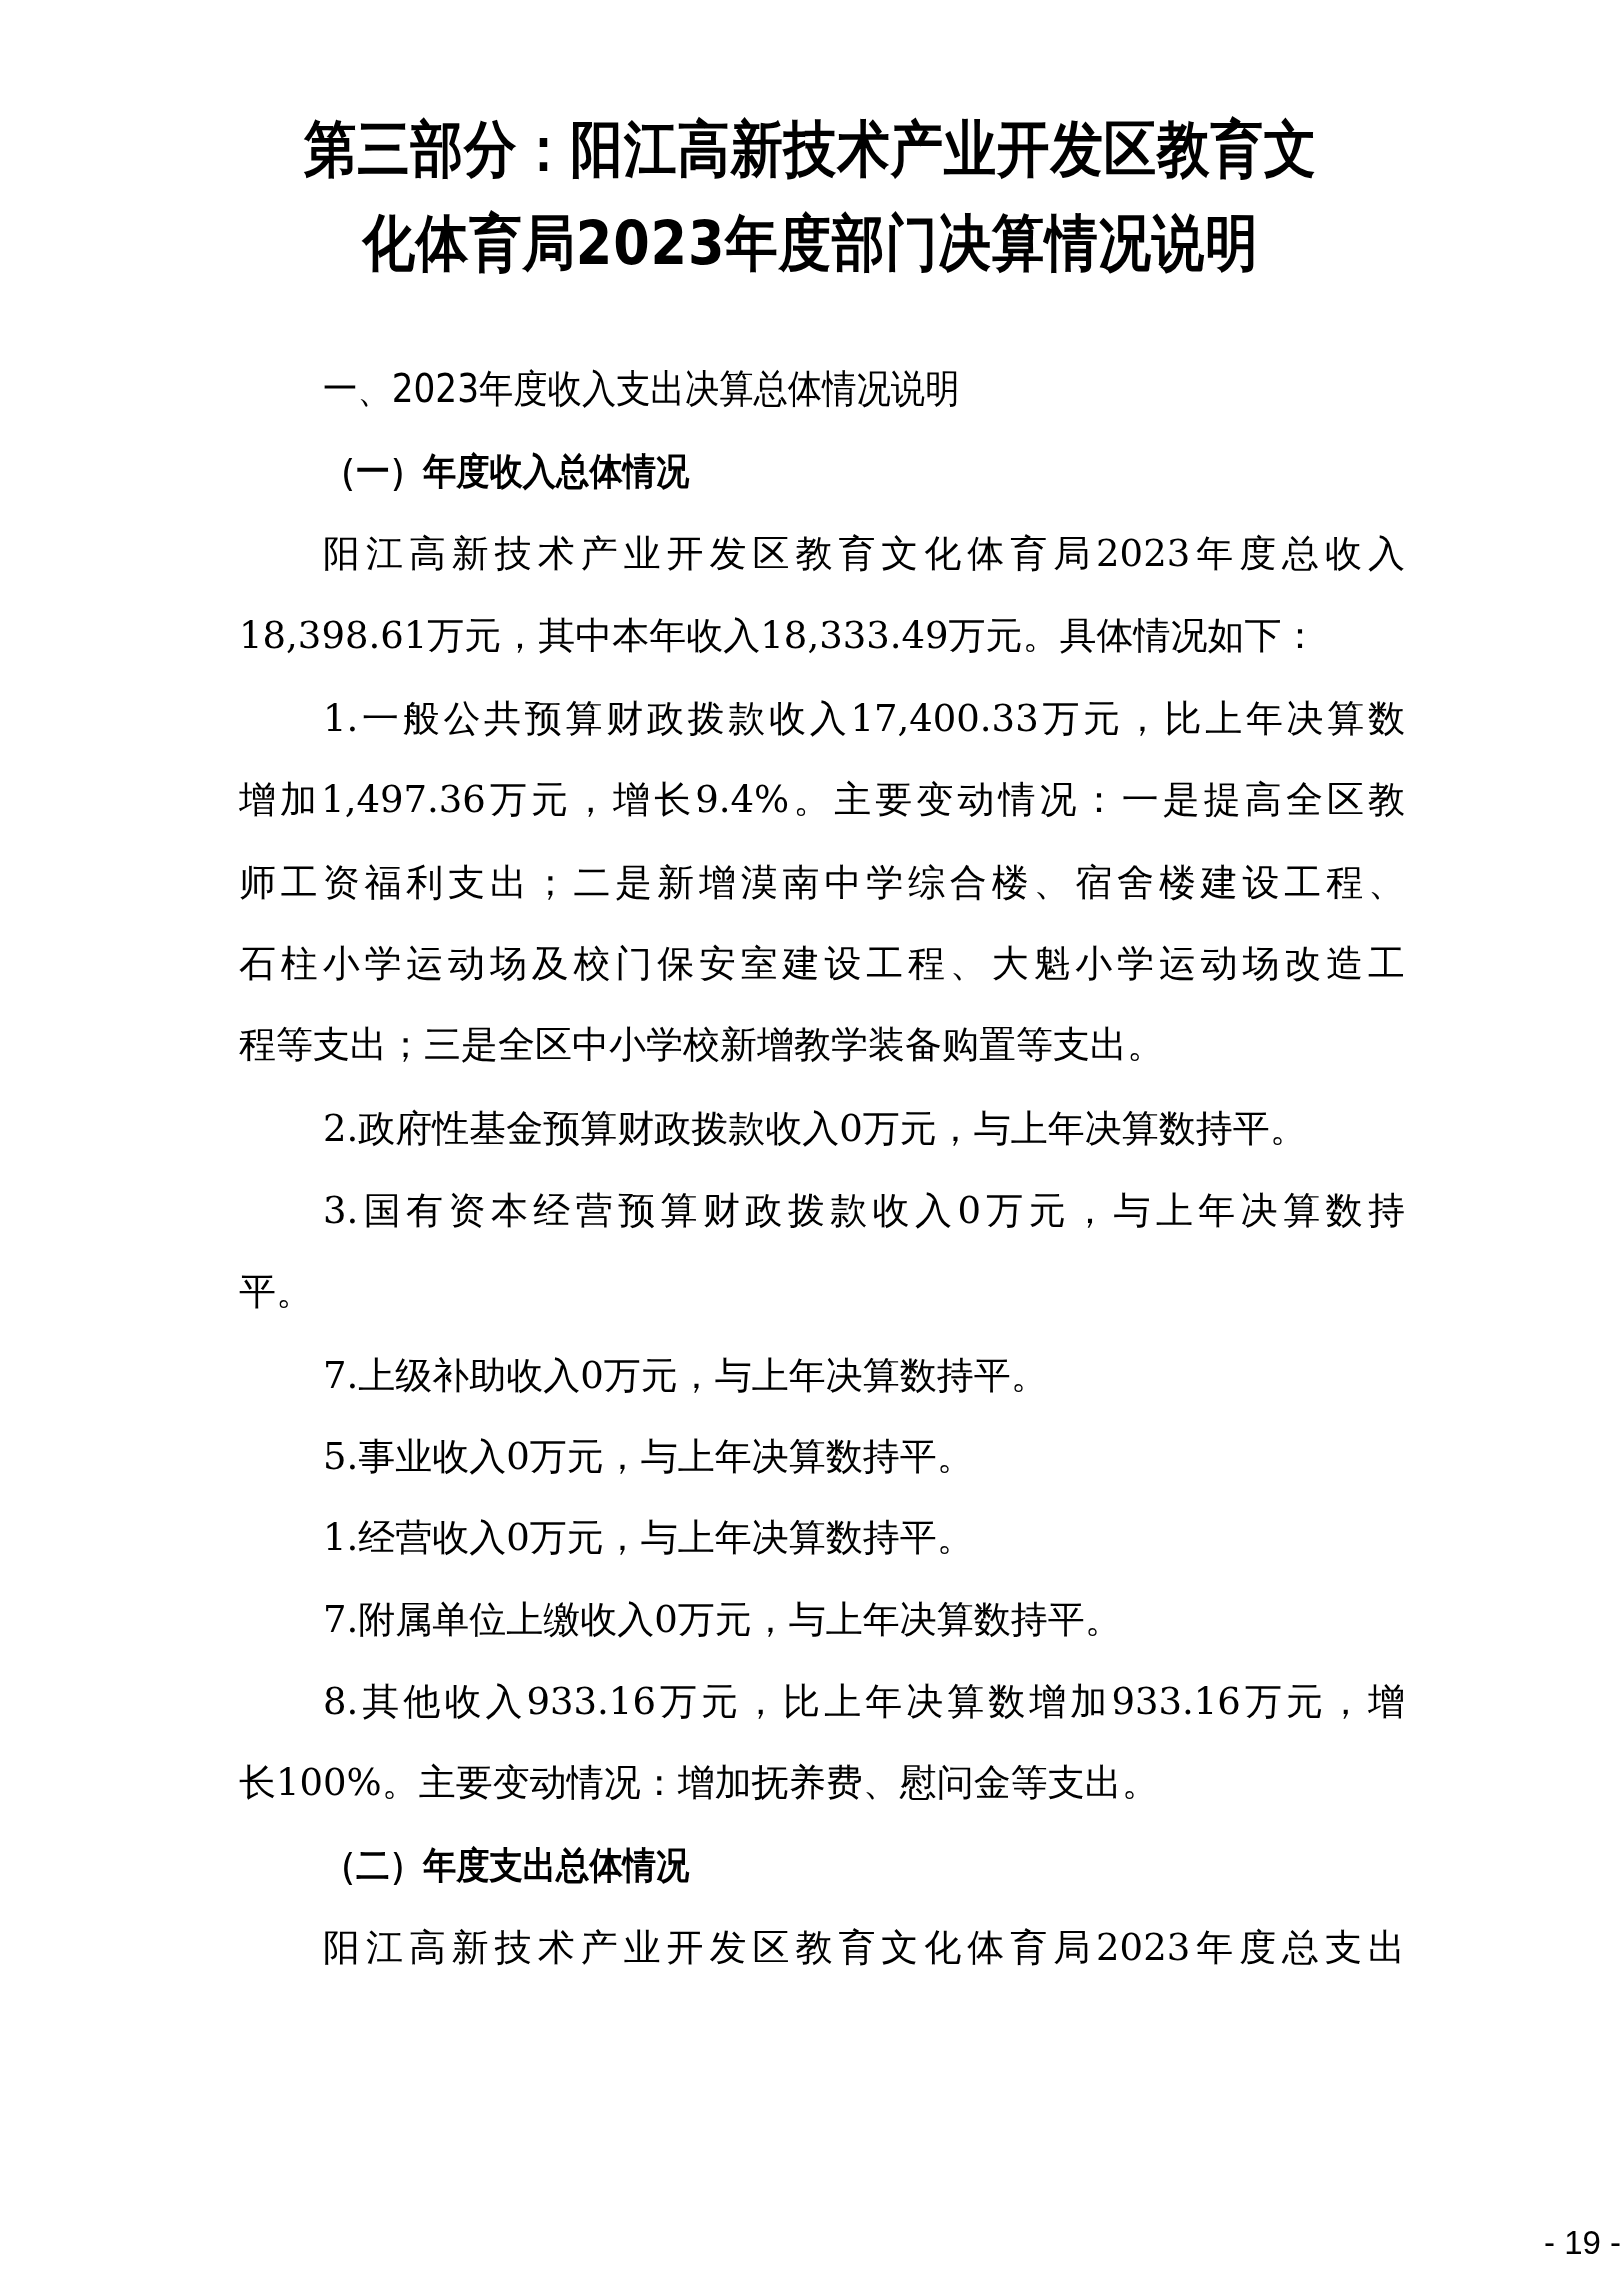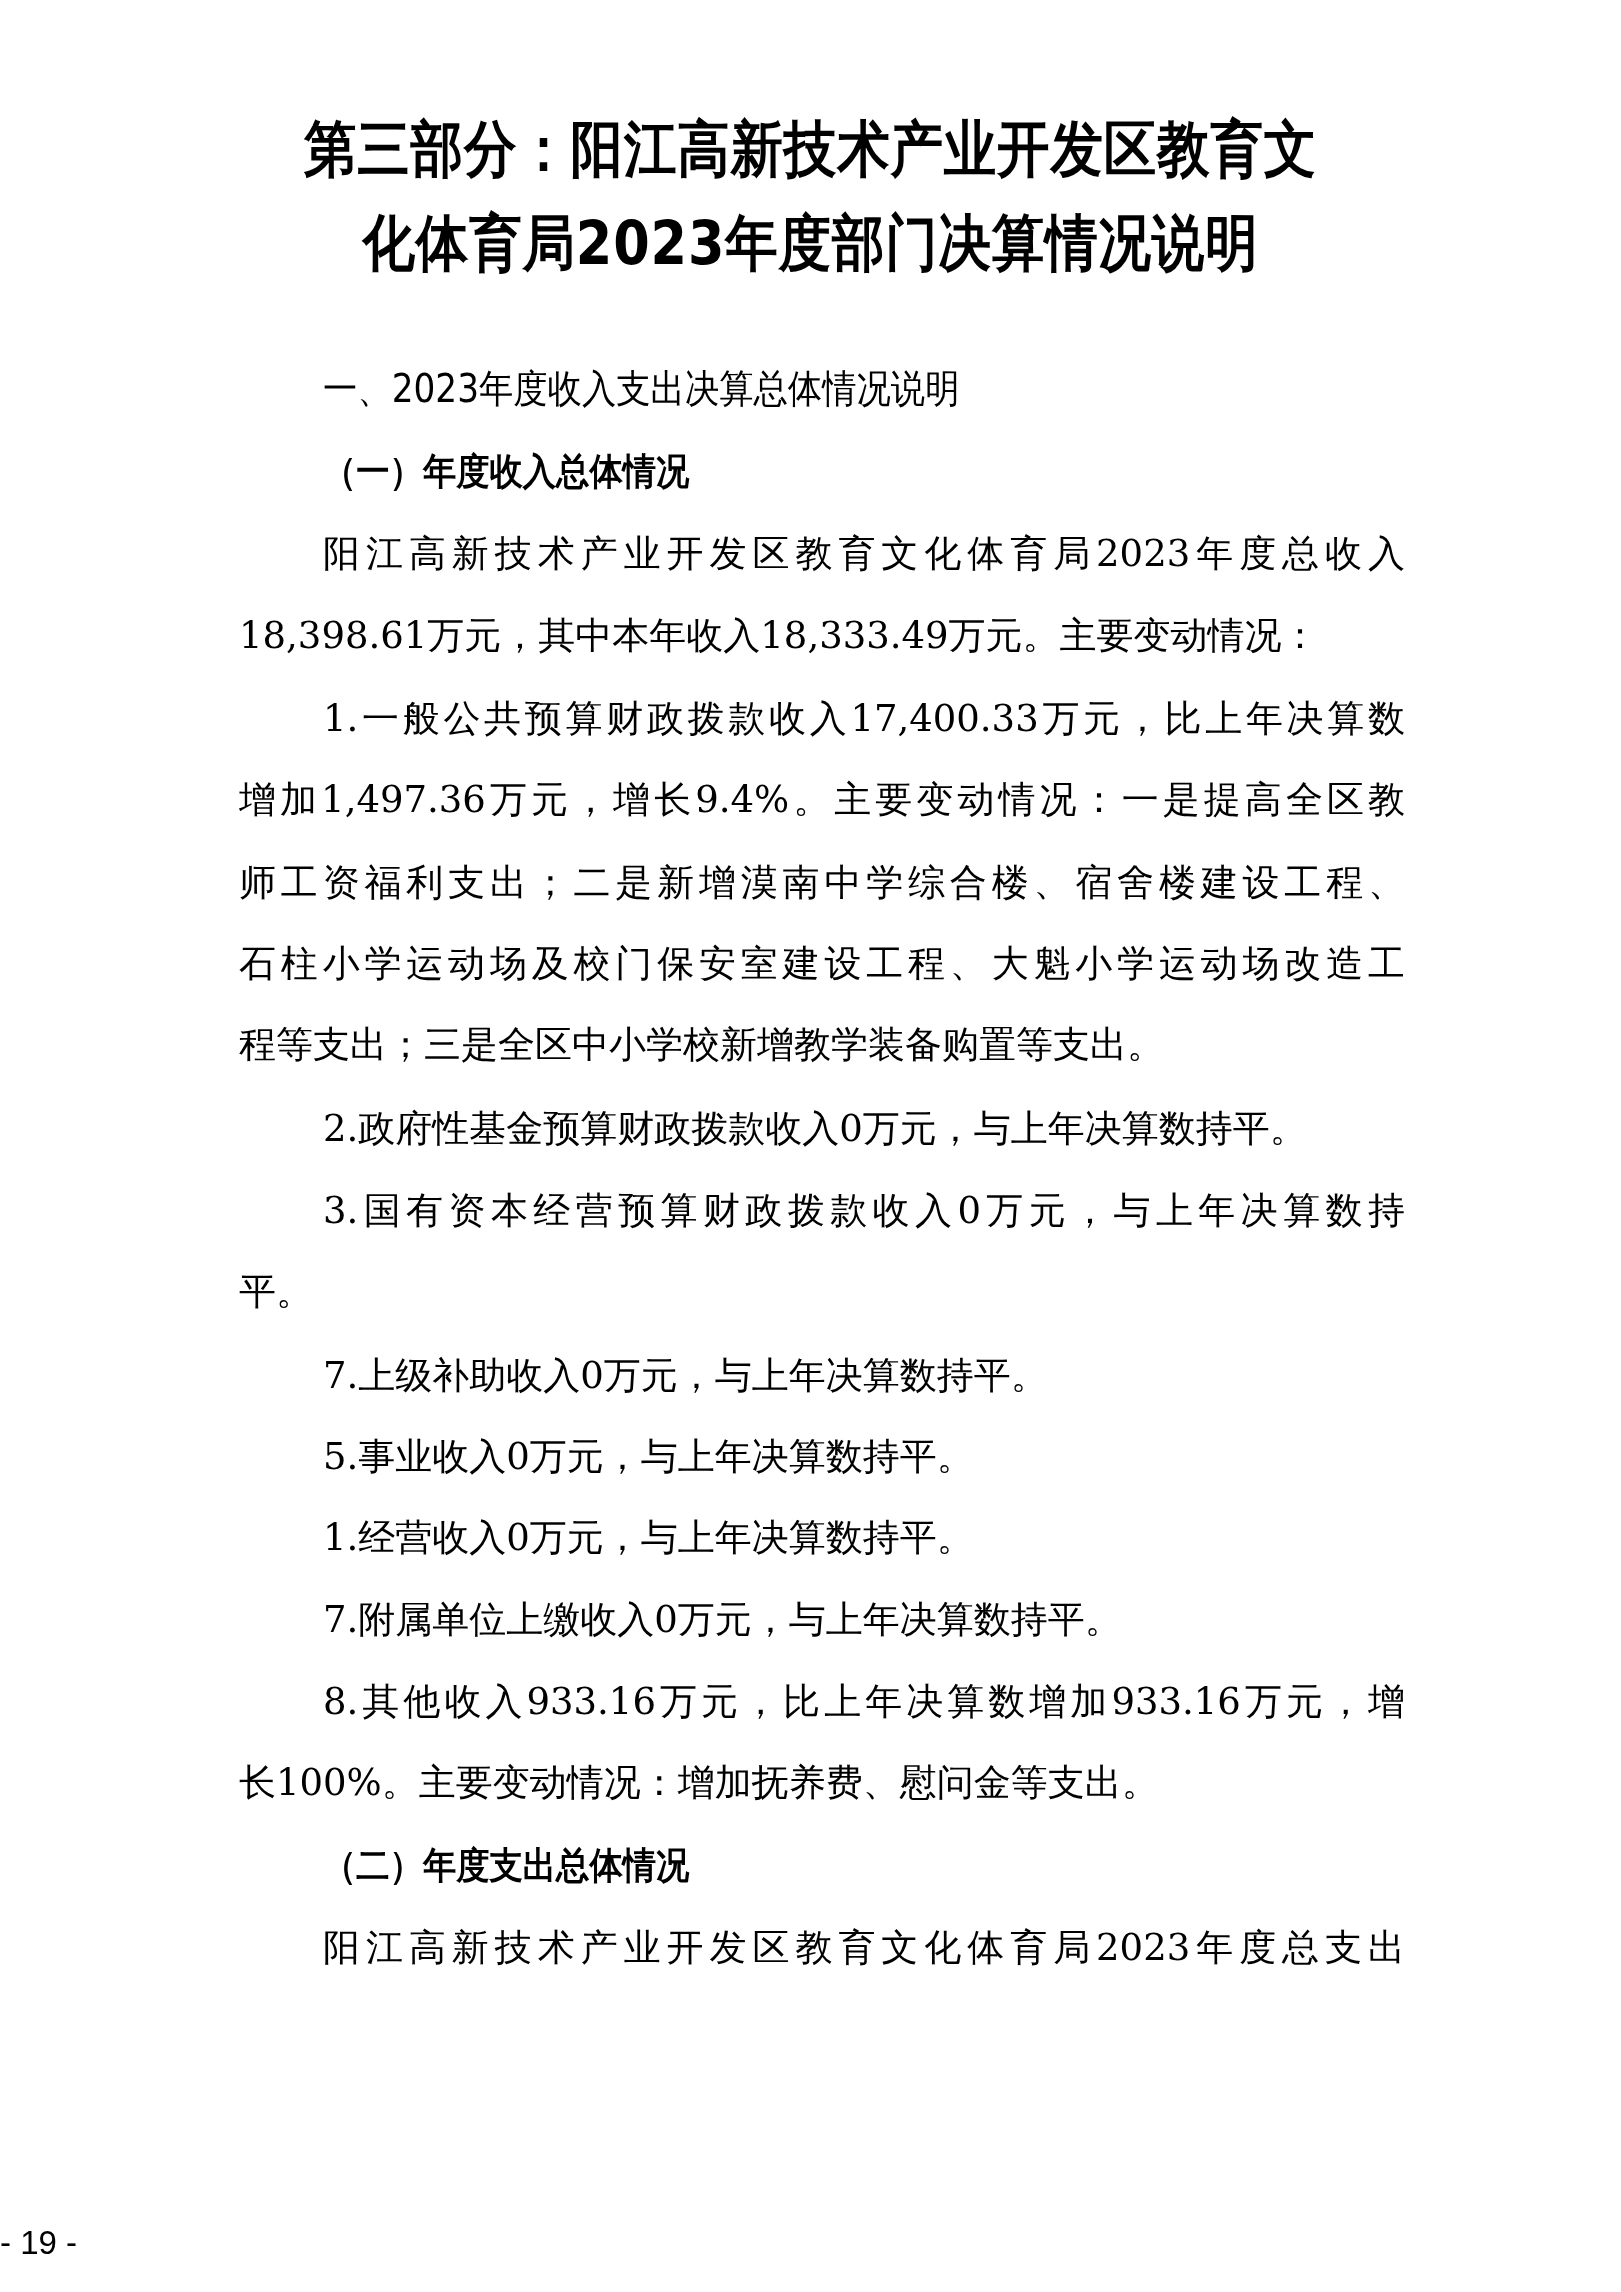--- a/index.html
+++ b/index.html
@@ -22,38 +22,38 @@
     transform: scaleX(0.9); transform-origin: left;
   }
   .line {
     position: absolute; left: 239px; width: 1166px;
     font-family: "DejaVu Serif", serif; font-size: 37px; line-height: 55px;
     white-space: nowrap; text-align: justify; text-align-last: justify;
   }
   .line.indent { left: 323px; width: 1082px; }
   .line.last { text-align-last: left; }
   .pagenum {
-    position: absolute; left: 0; width: 1621px; top: 2223px; text-align: left;
+    position: absolute; left: 0; width: 1621px; top: 2223px; text-align: right;
     font-family: "Liberation Sans", sans-serif; font-size: 33px; line-height: 39px;
   }
 </style>
 </head>
 <body>
 
 <div class="page">
 
   <div class="title" style="top:110px;">第三部分：阳江高新技术产业开发区教育文</div>
   <div class="title" style="top:204px;">化体育局2023年度部门决算情况说明</div>
 
   <div class="h1" style="top:361px;">一、2023年度收入支出决算总体情况说明</div>
 
   <div class="h2" style="top:444px;">（一）年度收入总体情况</div>
 
   <div class="line indent" style="top:526px;">阳江高新技术产业开发区教育文化体育局2023年度总收入</div>
-  <div class="line last" style="top:608px;">18,398.61万元，其中本年收入18,333.49万元。主要变动情况：</div>
+  <div class="line last" style="top:608px;">18,398.61万元，其中本年收入18,333.49万元。具体情况如下：</div>
 
   <div class="line indent" style="top:691px;">1.一般公共预算财政拨款收入17,400.33万元，比上年决算数</div>
   <div class="line" style="top:772px;">增加1,497.36万元，增长9.4%。主要变动情况：一是提高全区教</div>
   <div class="line" style="top:855px;">师工资福利支出；二是新增漠南中学综合楼、宿舍楼建设工程、</div>
   <div class="line" style="top:936px;">石柱小学运动场及校门保安室建设工程、大魁小学运动场改造工</div>
   <div class="line last" style="top:1017px;">程等支出；三是全区中小学校新增教学装备购置等支出。</div>
 
   <div class="line indent last" style="top:1101px;">2.政府性基金预算财政拨款收入0万元，与上年决算数持平。</div>
 
   <div class="line indent" style="top:1183px;">3.国有资本经营预算财政拨款收入0万元，与上年决算数持</div>

